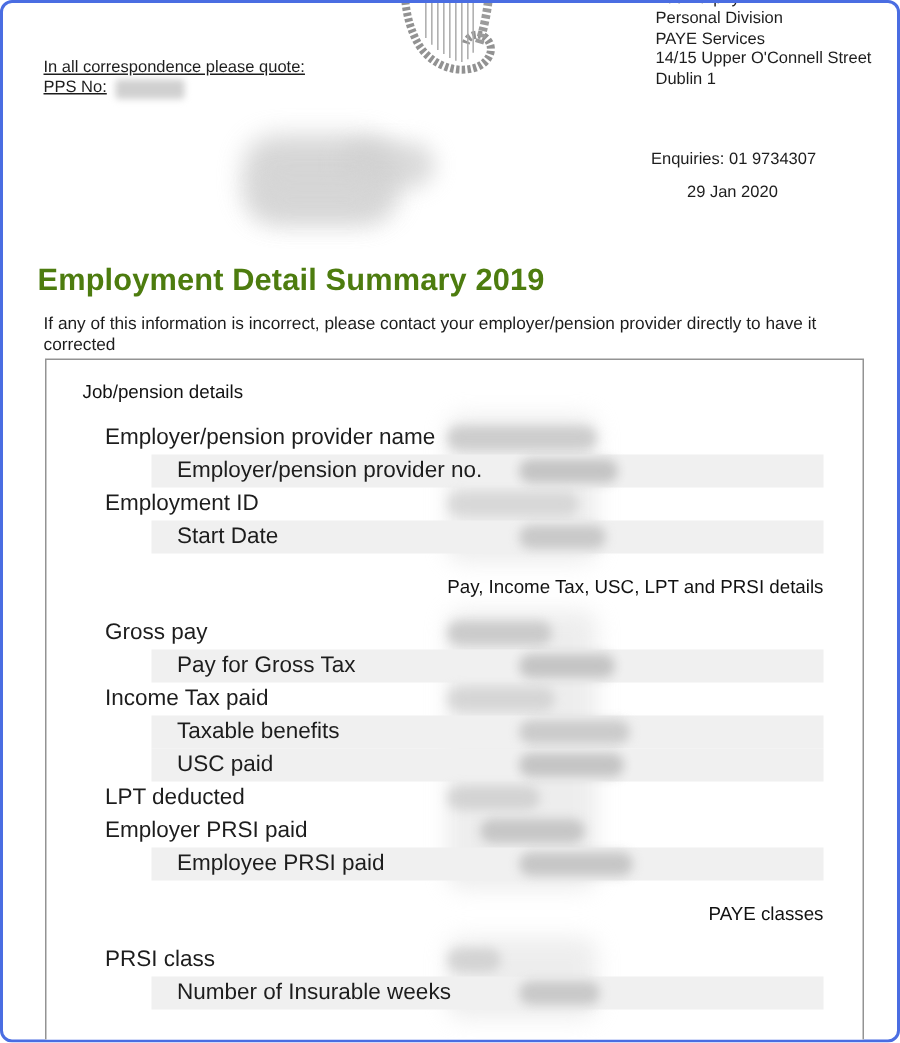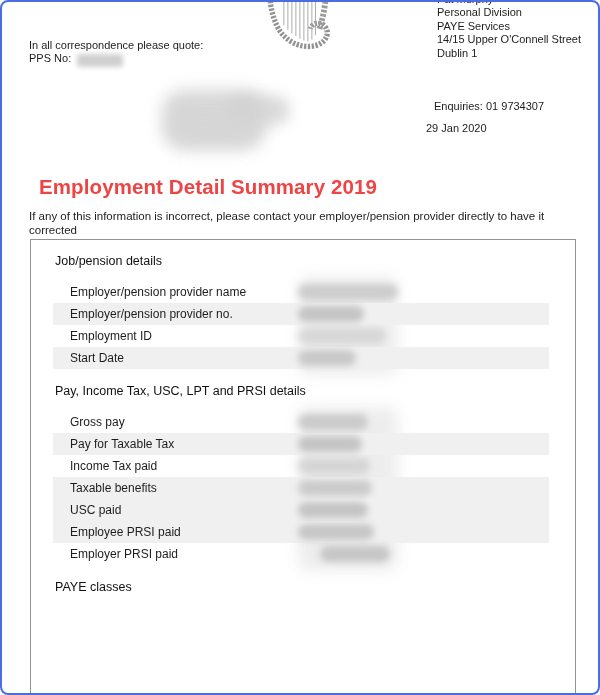--- a/index.html
+++ b/index.html
@@ -10,62 +10,62 @@
     background:#ffffff;
     border:2px solid #4a6de2;
     border-radius:8px;
     overflow:hidden;
     font-family:"Liberation Sans","DejaVu Sans",sans-serif;
     color:#1d1d1d;
   }
   .abs{position:absolute;}
 
   
-  .quote-block{left:27px;top:37px;font-size:11px;line-height:13px;}
+  .quote-block{left:27px;top:37px;font-size:11px;line-height:13px;text-decoration:underline;}
   .pps-line{white-space:nowrap;}
   .redact{display:inline-block;background:#d0d0d0;filter:blur(2.5px);border-radius:2px;vertical-align:middle;}
   .pps-redact{width:46px;height:13px;margin-left:6px;transform:translateY(1px);}
 
   .rev-address{left:388px;top:-9px;font-size:11px;line-height:13.4px;}
   .rev-address .line{white-space:nowrap;padding-left:47px;}
 
   .harp{left:257px;top:-55px;opacity:.85;}
 
   .addr-blob1{left:160px;top:88px;width:104px;height:58px;background:#c9c9c9;border-radius:22px;filter:blur(8px);opacity:.75;}
   .addr-blob2{left:224px;top:93px;width:64px;height:30px;background:#d2d2d2;border-radius:15px;filter:blur(7px);opacity:.8;}
   .addr-blob3{left:168px;top:118px;width:86px;height:26px;background:#d6d6d6;border-radius:13px;filter:blur(9px);opacity:.7;}
 
   .enquiries{left:432px;top:98px;font-size:11px;}
-  .letter-date{left:424px;top:120px;font-size:11px;}
-
-  .doc-title{left:37px;top:173px;margin:0;font-size:20.5px;font-weight:700;color:#ef4444;letter-spacing:.1px;}
+  .letter-date{left:456px;top:120px;font-size:11px;}
+
+  .doc-title{left:23px;top:173px;margin:0;font-size:20.5px;font-weight:700;color:#4d7c0f;letter-spacing:.1px;}
   .notice{left:27px;top:207px;width:550px;font-size:11.5px;line-height:14px;}
 
   
   .details-box{
     left:28px;top:237px;width:546px;height:480px;
     box-sizing:border-box;
     border:1.5px solid #939393;
     padding-top:13px;
     background:#fff;
   }
   .section-heading{
     margin:0 26px 12px 24px;
     font-size:12.5px;font-weight:400;line-height:16px;color:#111;
   }
-  .section + .section .section-heading{margin-top:14px;}
+  .section + .section .section-heading{margin-top:14px;text-align:right;}
   .section-rows{position:relative;margin:0 26px 0 22px;}
   .smear{
     position:absolute;left:245px;top:-4px;width:100px;height:calc(100% + 10px);
     background:#dcdcdc;filter:blur(7px);opacity:.5;border-radius:10px;z-index:0;
   }
   .row{position:relative;height:22px;z-index:1;}
-  .row.striped{background:#f0f0f0;}
+  .row.striped{background:#f0f0f0;margin-left:48px;}
   .row-label{
-    position:absolute;left:17px;top:0;line-height:22px;font-size:12px;color:#1d1d1d;white-space:nowrap;text-align:center;
+    position:absolute;left:17px;top:0;line-height:22px;font-size:15px;color:#1d1d1d;white-space:nowrap;text-align:center;
   }
   .blob{
     position:absolute;left:245px;top:2.5px;height:16px;
     background:#c2c2c2;border-radius:8px;filter:blur(3.5px);
   }
 </style>
 </head>
 <body>
 
 <div class="page">
@@ -143,50 +143,67 @@
     <div class="section-heading">Pay, Income Tax, USC, LPT and PRSI details</div>
     <div class="section-rows">
       <div class="smear"></div>
 
   <div class="row">
     <span class="row-label">Gross pay</span>
     <span class="blob" style="width: 70px; opacity: 0.8;"></span>
   </div>
 
   <div class="row striped">
-    <span class="row-label">Pay for Taxable Tax</span>
+    <span class="row-label">Pay for Gross Tax</span>
     <span class="blob" style="width: 64px; opacity: 0.95;"></span>
   </div>
 
   <div class="row">
     <span class="row-label">Income Tax paid</span>
     <span class="blob" style="width: 72px; opacity: 0.55;"></span>
   </div>
 
   <div class="row striped">
     <span class="row-label">Taxable benefits</span>
     <span class="blob" style="width: 74px; opacity: 0.8;"></span>
   </div>
 
 
   <div class="row striped">
     <span class="row-label">USC paid</span>
     <span class="blob" style="width: 70px; opacity: 0.95;"></span>
   </div>
 
+  <div class="row">
+    <span class="row-label">LPT deducted</span>
+    <span class="blob" style="width: 62px; opacity: 0.6;"></span>
+  </div>
+
+  <div class="row">
+    <span class="row-label">Employer PRSI paid</span>
+    <span class="blob" style="width: 70px; opacity: 0.9; left: 267px;"></span>
+  </div>
 
   <div class="row striped">
     <span class="row-label">Employee PRSI paid</span>
     <span class="blob" style="width: 76px; opacity: 0.9;"></span>
   </div>
-
-  <div class="row">
-    <span class="row-label">Employer PRSI paid</span>
-    <span class="blob" style="width: 70px; opacity: 0.9; left: 267px;"></span>
-  </div>
 </div>
   </div>
 
   <div class="section">
     <div class="section-heading">PAYE classes</div>
+    <div class="section-rows">
+      <div class="smear"></div>
+
+  <div class="row">
+    <span class="row-label">PRSI class</span>
+    <span class="blob" style="width: 36px; opacity: 0.6;"></span>
+  </div>
+
+  <div class="row striped">
+    <span class="row-label">Number of Insurable weeks</span>
+    <span class="blob" style="width: 54px; opacity: 0.85;"></span>
+  </div>
+</div>
   </div>
 </div>
 </div>
 
 </body></html>

